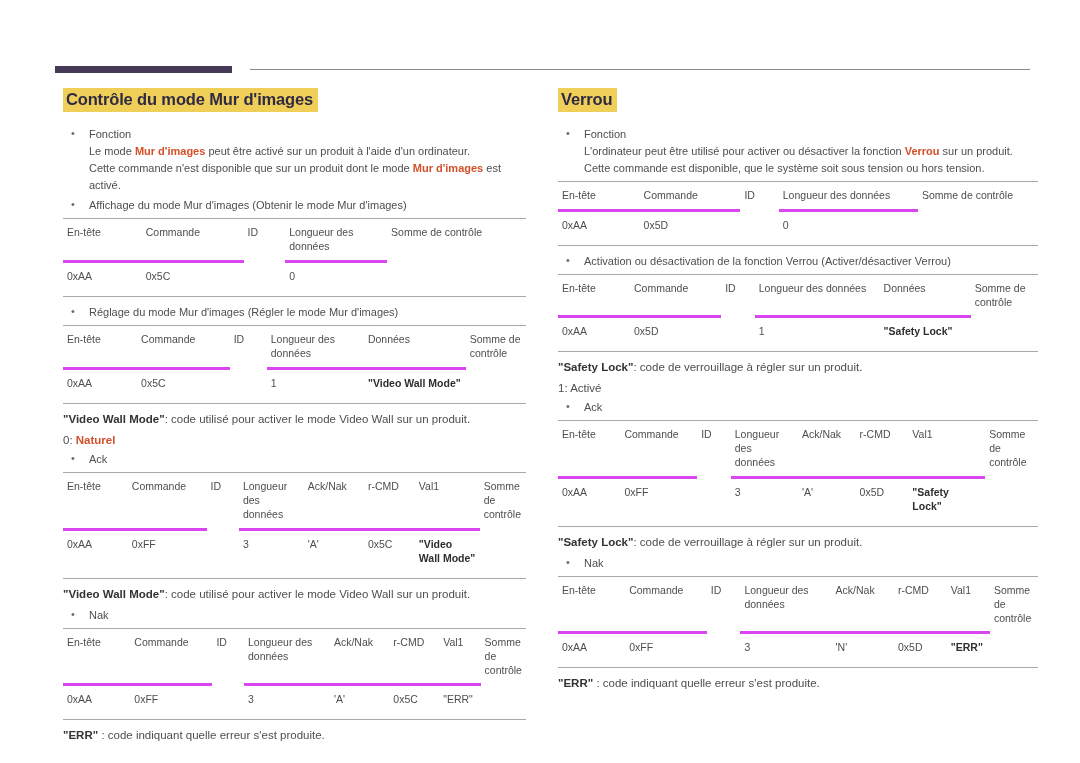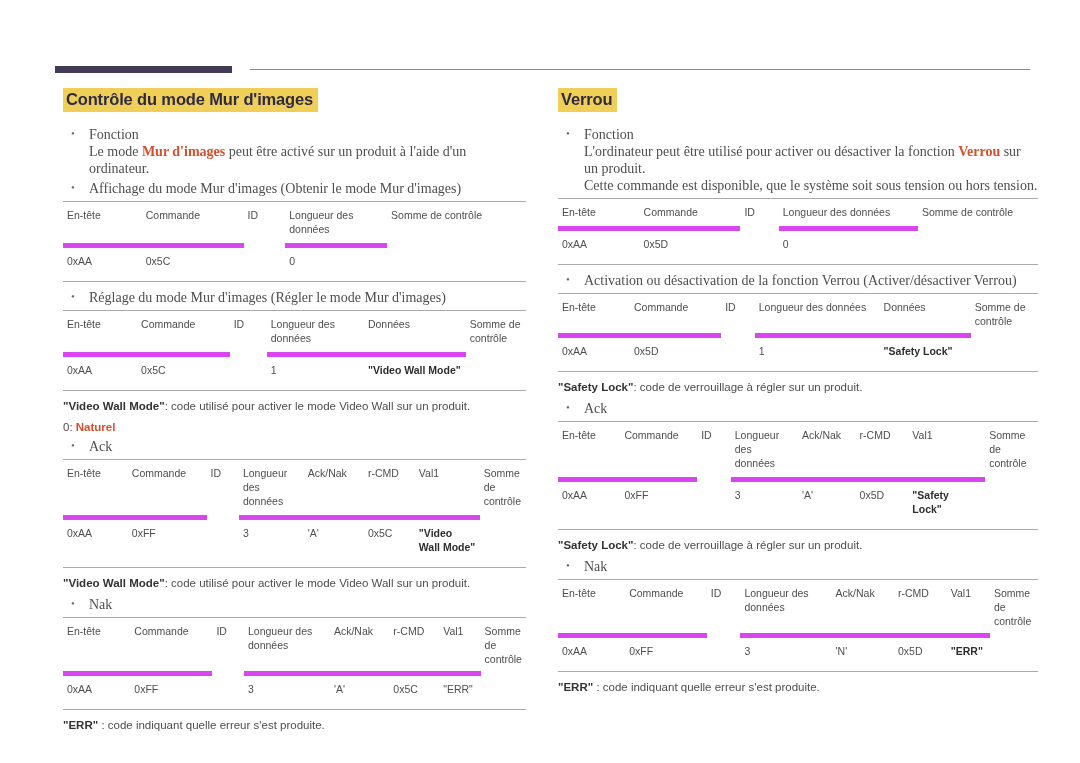--- a/index.html
+++ b/index.html
@@ -63,25 +63,24 @@
     padding: 2px 5px 3px 3px;
     margin: 0 0 14px 0;
     line-height: 1.15;
     letter-spacing: -0.15px;
   }
 
   
   .bullet {
     position: relative;
     padding-left: 26px;
-    font-size: 14px;
+    font-size: 11px;
     line-height: 17px;
     color: #4e4e4e;
     margin: 0 0 3px 0;
-    font-family: Liberation Serif, serif;
   }
   .bullet::before {
     content: "•";
     position: absolute;
     left: 8px;
     top: -1px;
     font-size: 11px;
     color: #6a6a6a;
   }
   .bullet .sub {
@@ -107,21 +106,21 @@
     margin: 4px 0 6px 0;
   }
   table.cmd th, table.cmd td {
     text-align: left;
     font-weight: normal;
     vertical-align: top;
     padding: 6px 4px 7px 4px;
     line-height: 14px;
   }
   table.cmd thead tr { border-top: 1px solid #a9a9a9; }
-  table.cmd tbody tr td { border-top: 5px solid #d946ef; }
+  table.cmd tbody tr td { border-top: 3px solid #d946ef; }
   table.cmd tbody tr td.noline { border-top: 1px solid transparent; }
   table.cmd tbody td b { color: #2e2e2e; font-weight: bold; }
   .pad-bottom td { padding-bottom: 16px; }
 
   .rule-full {
     height: 1px;
     background: #a9a9a9;
     margin: 0 0 7px 0;
   }
 </style>
@@ -135,20 +134,21 @@
 
 <div class="cols">
 
   <div class="col col-left">
 
     <div class="sec-title">Contrôle du mode Mur d'images</div>
 
     <div class="bullet">
       <span>Fonction</span>
       <span class="sub"><span>Le mode </span><b class="hl">Mur d'images</b><span> peut être activé sur un produit à l'aide d'un ordinateur.</span></span>
+      <span class="sub"><span>Cette commande n'est disponible que sur un produit dont le mode </span><b class="hl">Mur d'images</b><span> est activé.</span></span>
     </div>
 
     <div class="bullet">Affichage du mode Mur d'images (Obtenir le mode Mur d'images)</div>
 
     <table class="cmd">
       <thead>
         <tr>
           <th style="width:17%">En-tête</th>
           <th style="width:22%">Commande</th>
           <th style="width:9%">ID</th>
@@ -324,20 +324,21 @@
           <td><b>"Safety Lock"</b></td>
           <td class="noline"></td>
         </tr>
       </tbody>
     </table>
 
     <div class="rule-full"></div>
 
     <div class="note"><b class="blk">"Safety Lock"</b><span>: code de verrouillage à régler sur un produit.</span></div>
 
+    <div class="note tight">1: Activé</div>
 
     <div class="bullet">Ack</div>
 
     <table class="cmd">
       <thead>
         <tr>
           <th style="width:13%">En-tête</th>
           <th style="width:16%">Commande</th>
           <th style="width:7%">ID</th>
           <th style="width:14%">Longueur des données</th>

